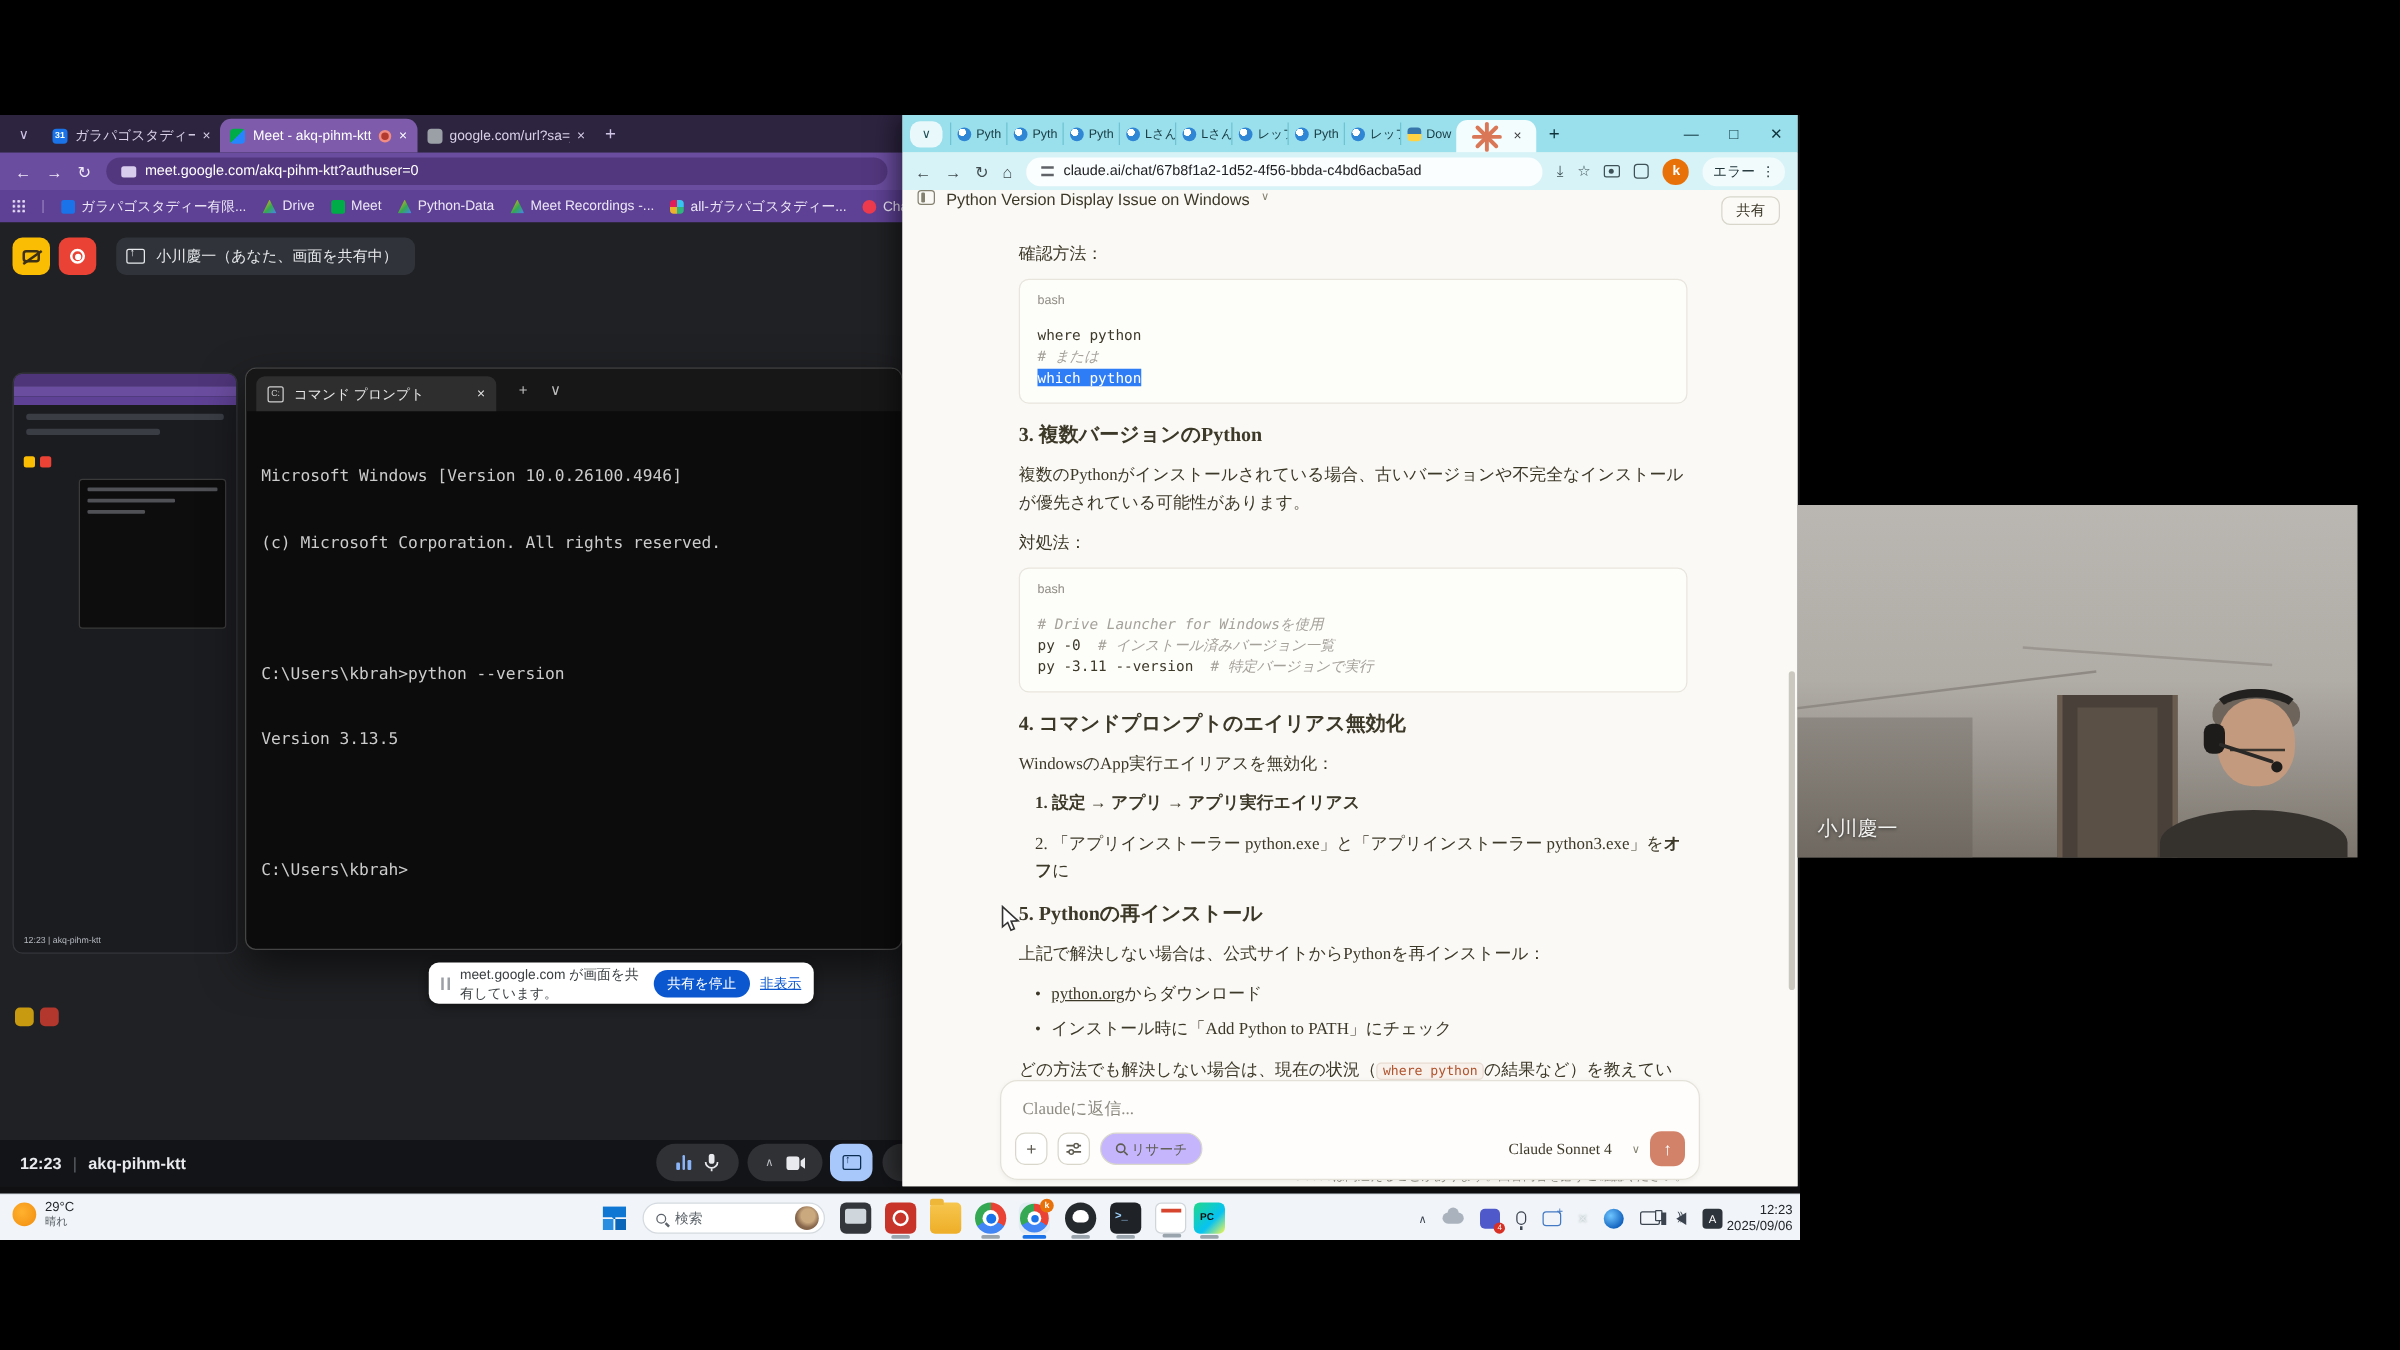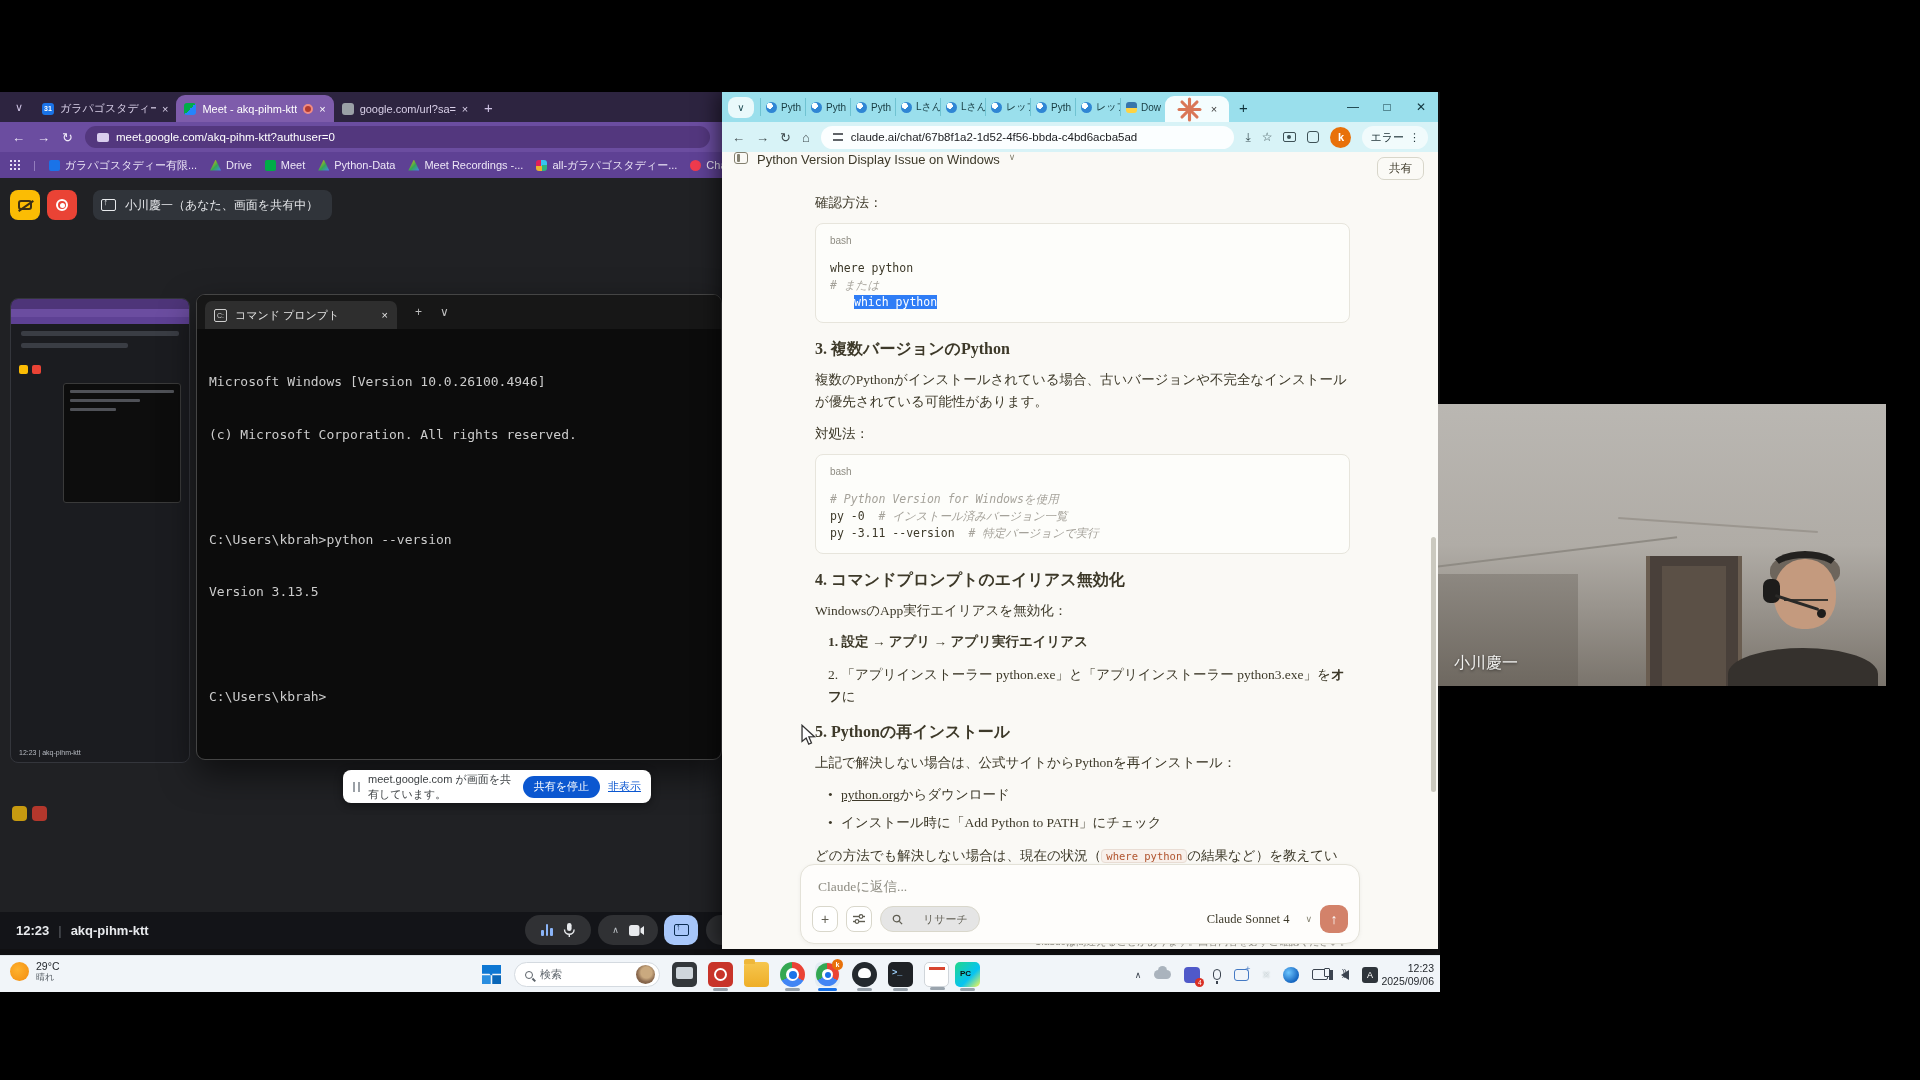--- a/index.html
+++ b/index.html
@@ -161,43 +161,43 @@
               border:1px solid #d8d6ca; border-radius:7px; font-size:11.5px; color:#3d3929;
               display:flex; align-items:center; }
   #article { position:absolute; left:93px; top:40px; width:535px; color:#3d3929;
              font-family:"Liberation Serif", serif; font-size:13.5px; line-height:1.62; }
   .lab { font-weight:normal; margin-bottom:9px; }
   .codeblock { background:#fdfdfa; border:1px solid #e7e5dc; border-radius:8px; padding:9px 14px 11px;
                margin-bottom:13px; font-family:"DejaVu Sans Mono", monospace; }
   .codeblock .lang { font-family:"Liberation Sans", sans-serif; font-size:10px; color:#8e8c82; margin-bottom:11px; }
   .cline { font-size:11.5px; line-height:17px; color:#3d3929; white-space:pre; }
   .ccomment { color:#a5a29a; font-style:italic; }
-  .csel { background:#2f7df6; color:#fff;margin-left:24px; }
+  .csel { background:#2f7df6; color:#fff; }
   h3.cl { font-size:16px; margin:4px 0 7px; }
   .para { margin-bottom:10px; }
   .oli { margin:0 0 11px 13px; }
   .uli { margin:0 0 6px 13px; list-style:none; position:relative; padding-left:13px; }
   .uli:before { content:"•"; position:absolute; left:0; top:0; }
   .link-plain { text-decoration:underline; }
   .inline-code { font-family:"DejaVu Sans Mono", monospace; font-size:10.5px; color:#b0542e;
                  background:#f8f0eb; border:1px solid #e9ddd4; border-radius:4px; padding:0 4px; }
   #resp-footer { display:flex; align-items:center; margin-top:14px; }
   .cl-logo { width:25px; height:25px; }
   #actions { margin-left:auto; display:flex; align-items:center; gap:15px; color:#6e6c62; }
   #actions svg { display:block; }
   #retry { font-family:"Liberation Sans", sans-serif; font-size:12px; color:#3d3929; display:flex; align-items:center; gap:4px; }
   #disclaimer { text-align:right; font-family:"Liberation Sans", sans-serif; font-size:10px; color:#8e8c82; margin-top:7px; }
   #composer { position:absolute; left:78px; width:560px; bottom:5px; height:80px; background:#fefdfb;
               border:1px solid #e4e2d8; border-radius:14px; box-shadow:0 1px 4px rgba(0,0,0,.05); }
   #composer .ph { padding:13px 17px 0; font-family:"Liberation Serif", serif; font-size:13.5px; color:#8e8c82; }
   #composer .row { position:absolute; left:11px; right:11px; bottom:10px; display:flex; align-items:center; gap:8px; }
   .c-btn { width:26px; height:26px; border:1px solid #d9d7cb; border-radius:8px; background:#fff;
            color:#5f5d52; font-size:14px; display:flex; align-items:center; justify-content:center; }
-  .research-pill { height:26px; border:1px solid #d9d7cb; border-radius:13px; background:#e5e5e5; color:#5f5d52;
-                   display:flex; align-items:center; gap:20px; padding:0 11px; font-size:11px; }
+  .research-pill { height:26px; border:1px solid #d9d7cb; border-radius:13px; background:#c4b5fd; color:#5f5d52;
+                   display:flex; align-items:center; gap:2px; padding:0 11px; font-size:11px; }
   #model-sel { margin-left:auto; font-family:"Liberation Serif", serif; font-size:12.5px; color:#3d3929;
                display:flex; align-items:center; gap:16px; }
   #send-btn { width:28px; height:28px; border-radius:9px; background:#d3826a; color:#fff; border:none;
               font-size:14px; display:flex; align-items:center; justify-content:center; }
   #cl-scrollthumb { position:absolute; right:2px; top:385px; width:5px; height:255px; background:#cbc9bf; border-radius:3px; }
 
   
   #cursor { position:absolute; left:800px; top:724px; z-index:60; }
 
   
@@ -551,21 +551,21 @@
           <div class="cline ccomment"># または</div>
           <div class="cline"><span class="csel">which python</span></div>
         </div>
 
         <h3 class="cl">3. 複数バージョンのPython</h3>
         <div class="para">複数のPythonがインストールされている場合、古いバージョンや不完全なインストールが優先されている可能性があります。</div>
         <div class="lab">対処法：</div>
 
         <div class="codeblock">
           <div class="lang">bash</div>
-          <div class="cline ccomment"># Python Version for Windowsを使用</div>
+          <div class="cline ccomment"># Drive Launcher for Windowsを使用</div>
           <div class="cline"><span>py -0</span><span class="ccomment">  # インストール済みバージョン一覧</span></div>
           <div class="cline"><span>py -3.11 --version</span><span class="ccomment">  # 特定バージョンで実行</span></div>
         </div>
 
         <h3 class="cl">4. コマンドプロンプトのエイリアス無効化</h3>
         <div class="para">WindowsのApp実行エイリアスを無効化：</div>
         <div class="oli" style="font-weight:bold">1. 設定 → アプリ → アプリ実行エイリアス</div>
         <div class="oli"><span>2. 「アプリインストーラー python.exe」と「アプリインストーラー python3.exe」を</span><b>オフ</b><span>に</span></div>
 
         <h3 class="cl">5. Pythonの再インストール</h3>

